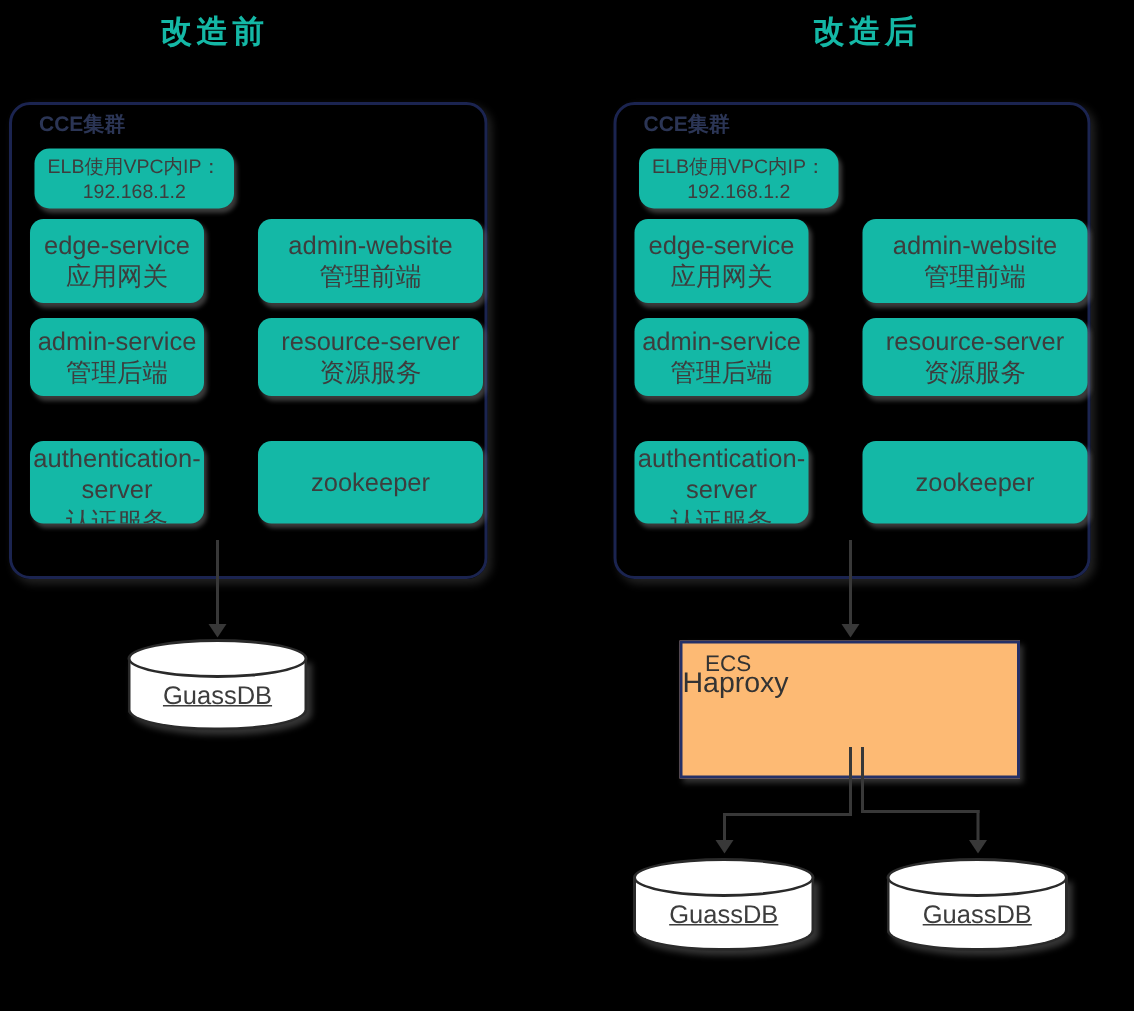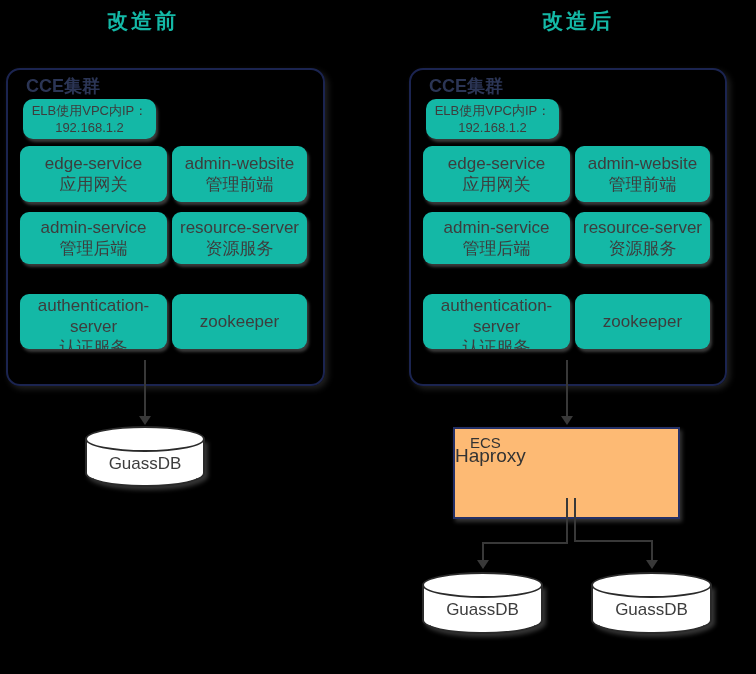--- a/index.html
+++ b/index.html
@@ -10,33 +10,33 @@
   .title {
     position:absolute; top:7px; width:120px; text-align:center;
     font-size:21px; font-weight:700; letter-spacing:3px; color:#14b8a6;
   }
   .cluster {
     position:absolute; top:68px; width:319px; height:318px;
     border:2px solid #1b2450; border-radius:14px; box-sizing:border-box;
     box-shadow:3px 3px 6px rgba(110,110,110,0.30);
   }
   .cluster-label {
-    position:absolute; left:18px; top:4px; font-size:18px; font-weight:700;
+    position:absolute; left:18px; top:4px; font-size:14px; font-weight:700;
     color:#2b3555;
   }
   .wbox {
     position:absolute; background:#14b8a6; border-radius:9px;
     box-shadow:2px 3px 3px rgba(130,130,130,0.45); color:#3d3d3d;
     display:flex; flex-direction:column; align-items:center; justify-content:center;
     text-align:center; box-sizing:border-box;
   }
   .elb { left:15px; top:29px; width:133px; height:40px; font-size:13px; line-height:17px; border-radius:10px; }
   .svc { font-size:17px; line-height:21px; }
-  .c1 { left:12px;  width:147px; }
-  .c2 { left:164px; width:135px; }
+  .c1 { left:12px;  width:116px; }
+  .c2 { left:164px; width:150px; }
   .r1 { top:76px;  height:56px; }
   .r2 { top:142px; height:52px; }
   .r3 { top:224px; height:55px; }
   .svc-auth { justify-content:space-between; padding-top:1px; overflow:hidden; }
 
   .vline { position:absolute; width:2px; background:#383838; }
   .hline { position:absolute; height:2px; background:#383838; }
   .arrowhead {
     position:absolute; width:0; height:0;
     border-left:6px solid transparent; border-right:6px solid transparent;
@@ -58,21 +58,21 @@
     border:2px solid #2a2a2a; border-radius:50%; box-sizing:border-box; z-index:2;
   }
   .cyl-body {
     position:absolute; left:0; top:13px; width:100%; bottom:0; background:#fff;
     border:2px solid #2a2a2a; border-top:none;
     border-radius:0 0 58px 58px / 0 0 14px 14px; box-sizing:border-box; z-index:1;
     box-shadow:3px 3px 4px rgba(120,120,120,0.45);
   }
   .cyl-label {
     position:absolute; left:0; top:28px; width:100%; text-align:center;
-    font-size:17px; color:#3d3d3d; z-index:3;
+    font-size:17px; color:#3d3d3d; z-index:3;text-decoration:underline;
   }
 </style>
 </head>
 <body>
 
 <div id="canvas">
 
   <div class="title" style="left:83px;">改造前</div>
   <div class="title" style="left:518px;">改造后</div>
 

